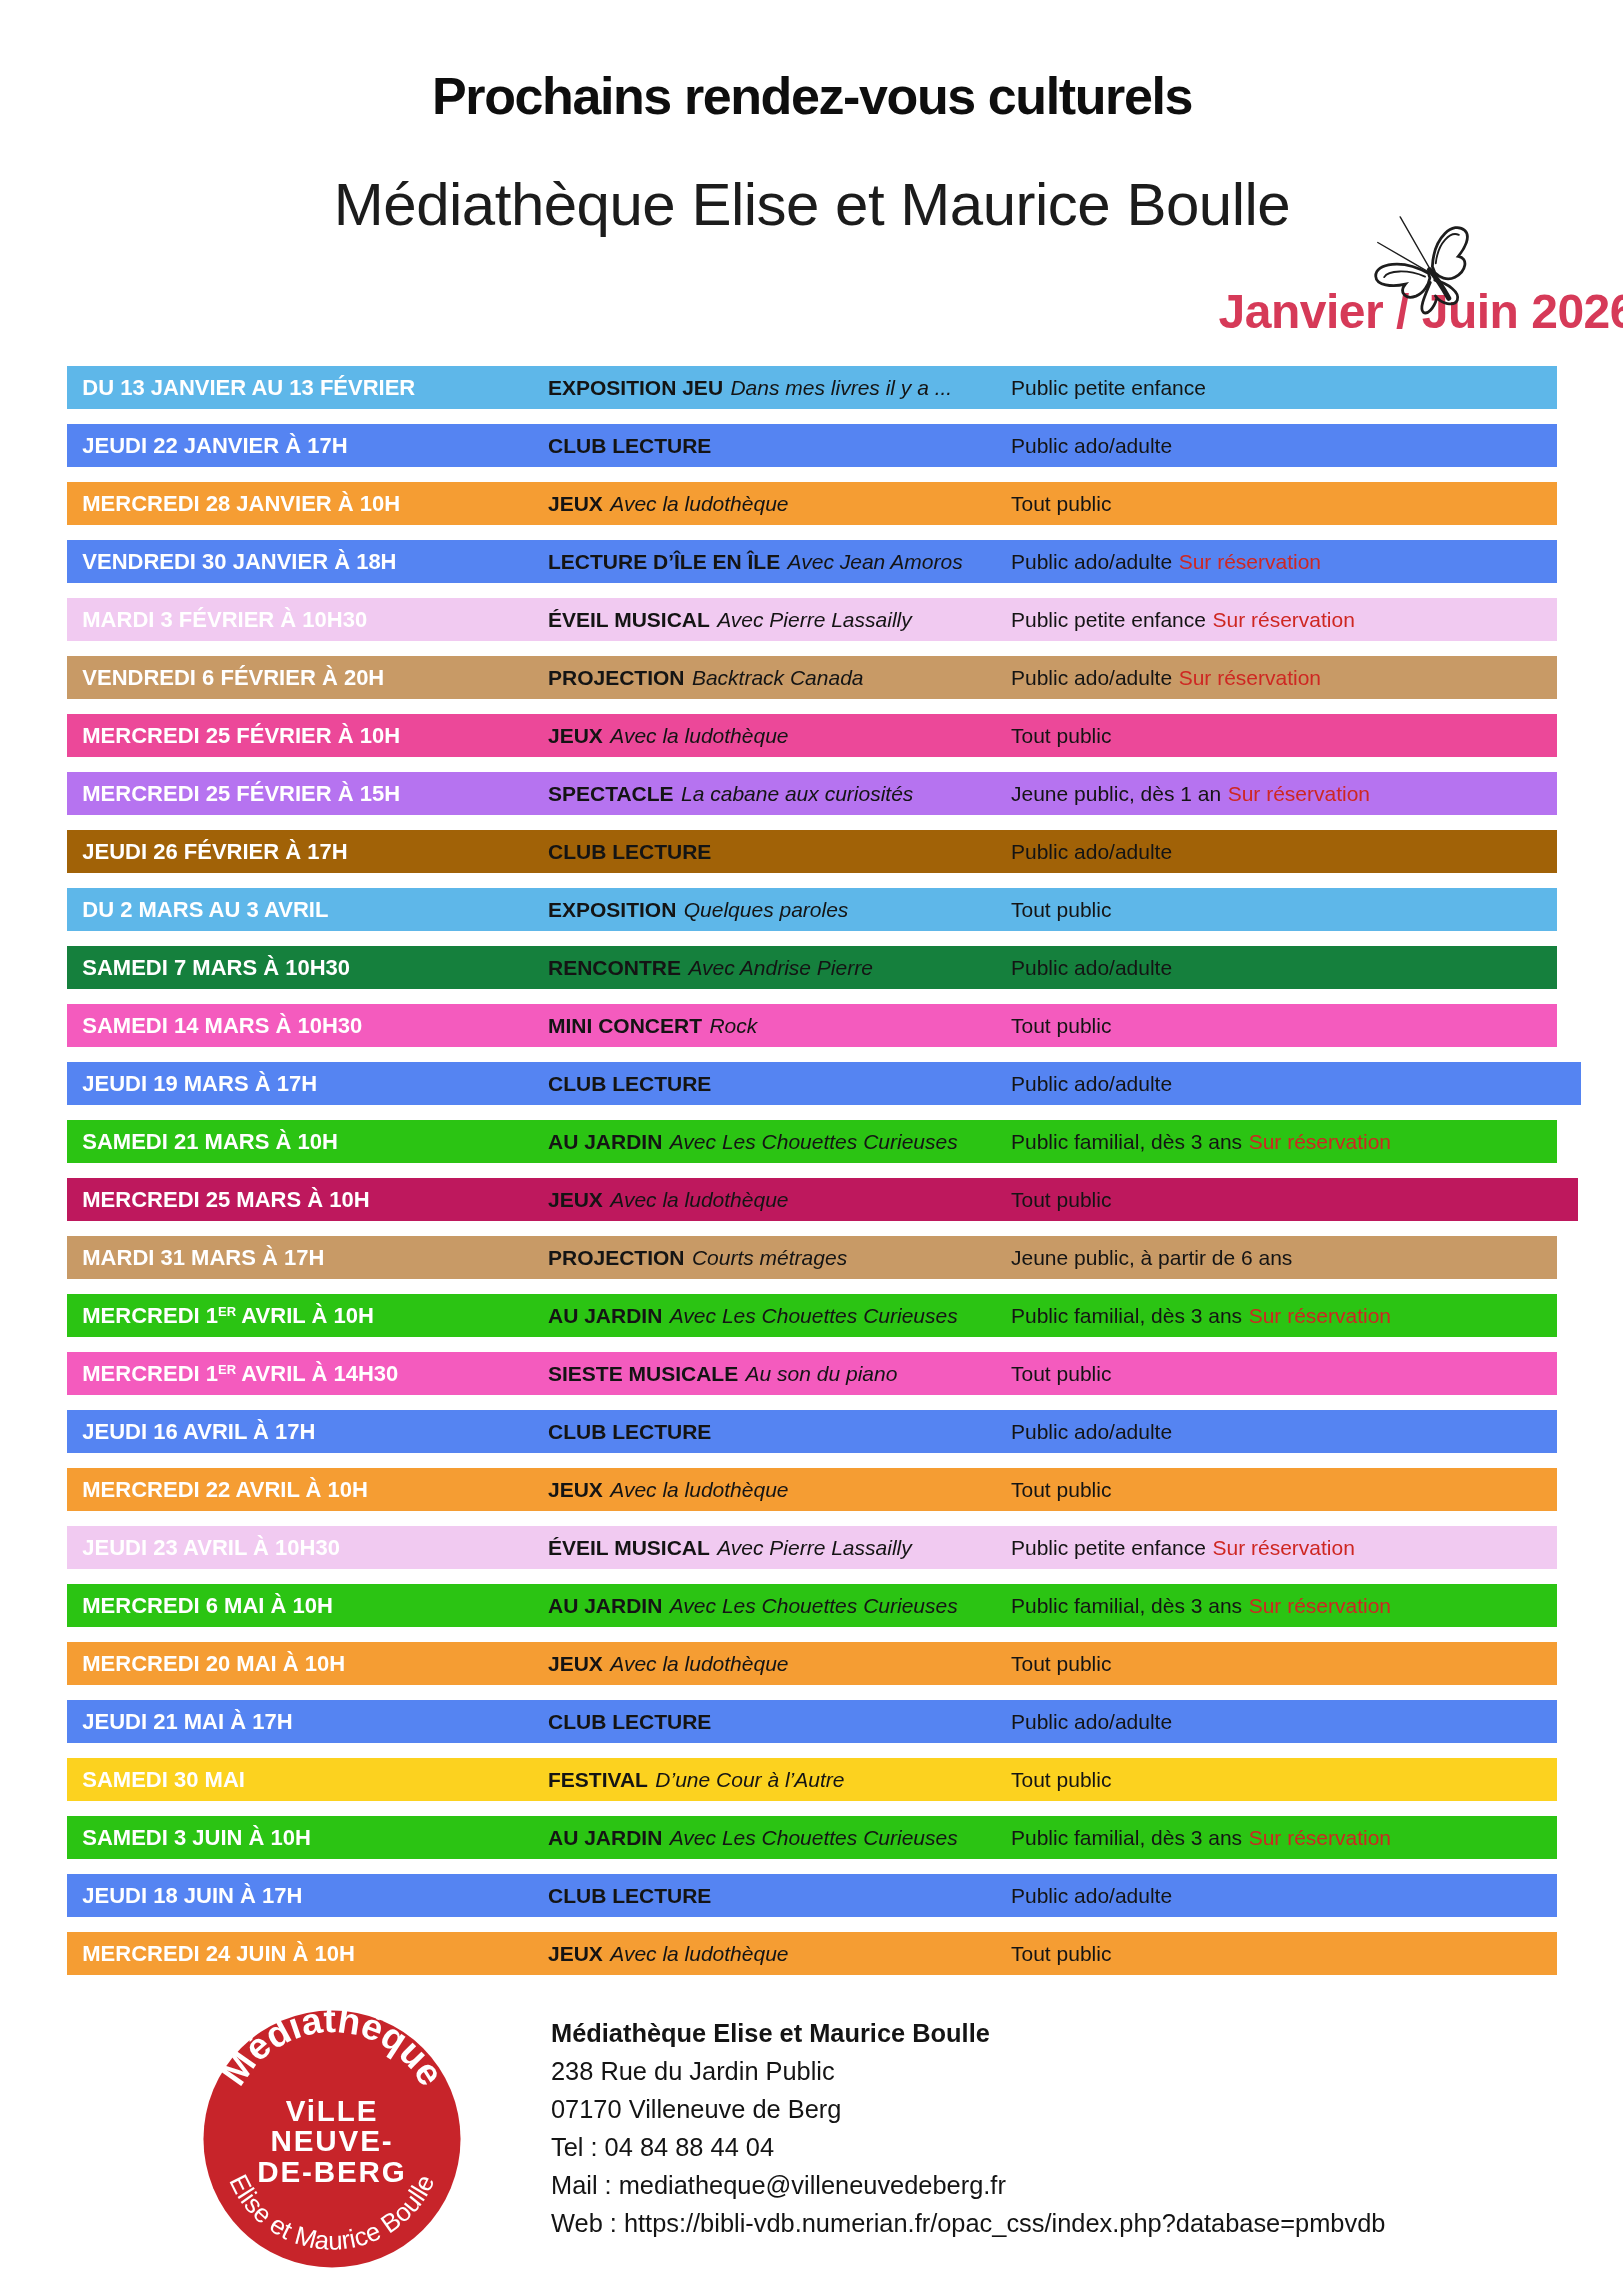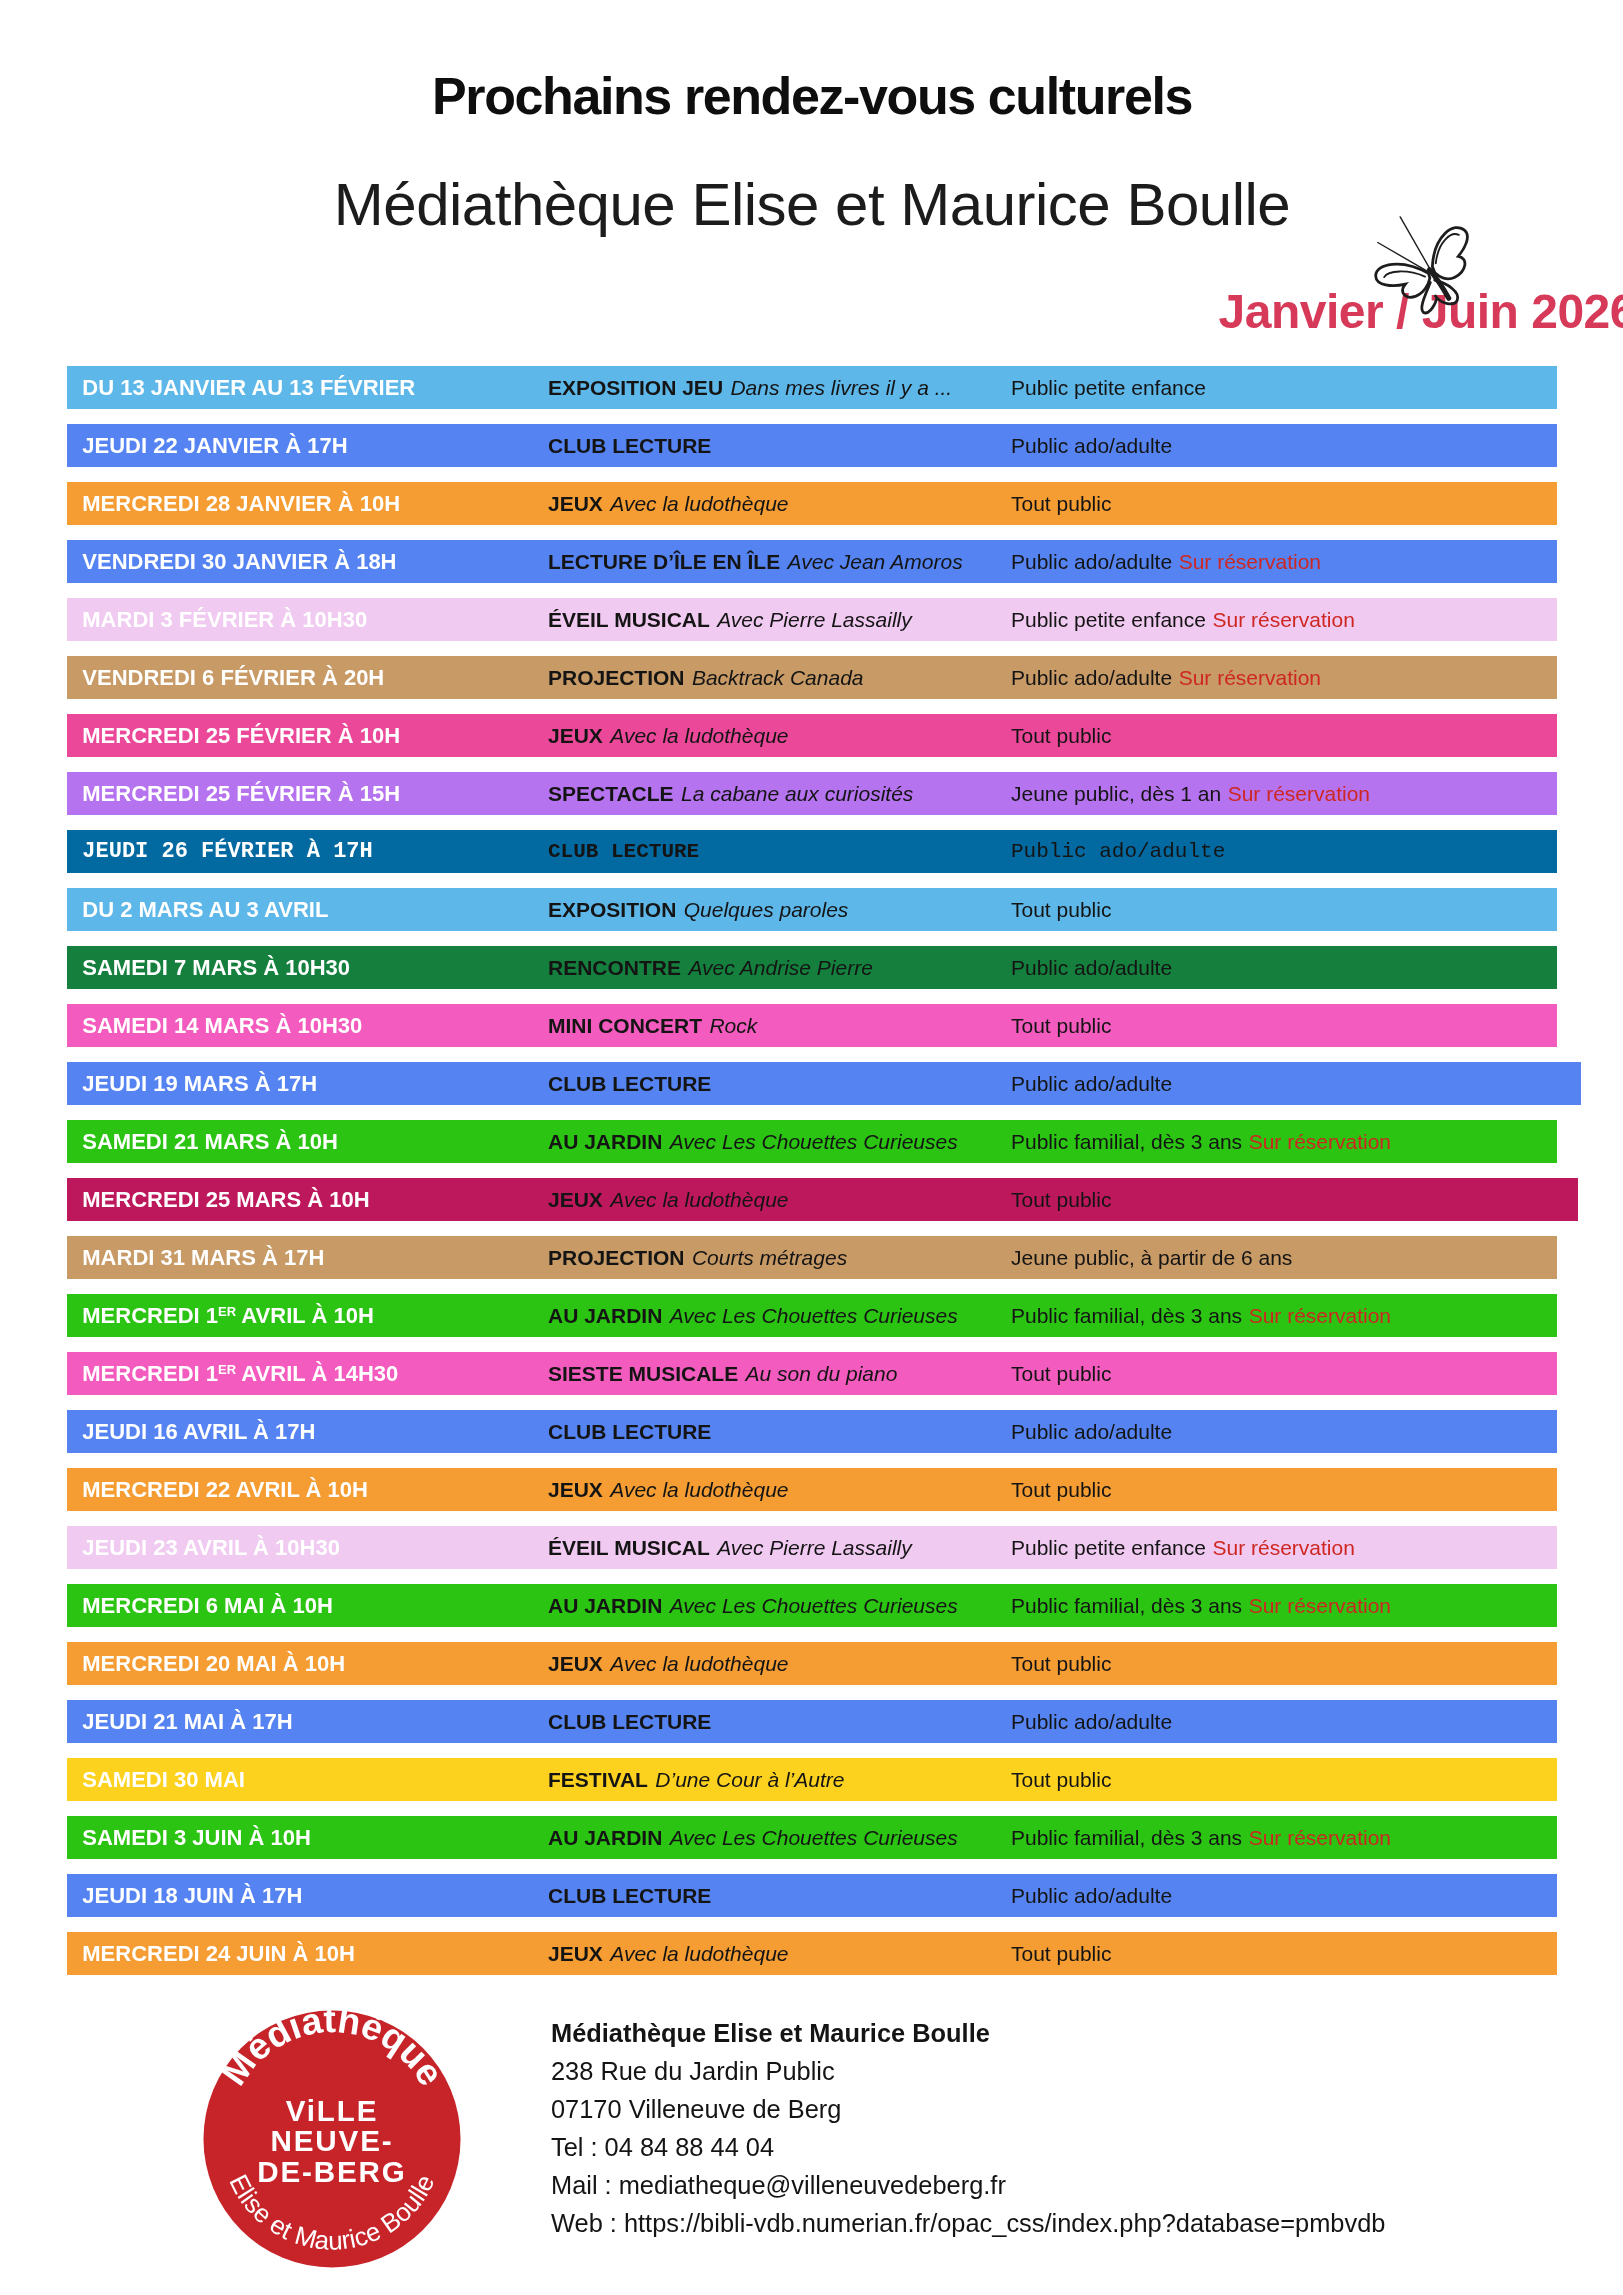--- a/index.html
+++ b/index.html
@@ -124,21 +124,21 @@
       <div class="row" style="background: #ec4899;">
         <span class="cell col-date"><span>MERCREDI 25 FÉVRIER À 10H</span><span class="sup"></span><span></span></span>
         <span class="cell col-type"><b>JEUX</b><i>Avec la ludothèque</i></span>
         <span class="cell col-aud"><span>Tout public</span><span class="resa"></span></span>
       </div>
       <div class="row" style="background: rgb(182, 115, 240);">
         <span class="cell col-date"><span>MERCREDI 25 FÉVRIER À 15H</span><span class="sup"></span><span></span></span>
         <span class="cell col-type"><b>SPECTACLE</b><i>La cabane aux curiosités</i></span>
         <span class="cell col-aud"><span>Jeune public, dès 1 an</span><span class="resa">Sur réservation</span></span>
       </div>
-      <div class="row" style="background: #0369a1; font-family: Liberation Mono, monospace;">
+      <div class="row" style="background: #a16207;">
         <span class="cell col-date"><span>JEUDI 26 FÉVRIER À 17H</span><span class="sup"></span><span></span></span>
         <span class="cell col-type"><b>CLUB LECTURE</b><i></i></span>
         <span class="cell col-aud"><span>Public ado/adulte</span><span class="resa"></span></span>
       </div>
       <div class="row" style="background: rgb(94, 183, 233);">
         <span class="cell col-date"><span>DU 2 MARS AU 3 AVRIL</span><span class="sup"></span><span></span></span>
         <span class="cell col-type"><b>EXPOSITION</b><i>Quelques paroles</i></span>
         <span class="cell col-aud"><span>Tout public</span><span class="resa"></span></span>
       </div>
       <div class="row" style="background: #15803d;">

